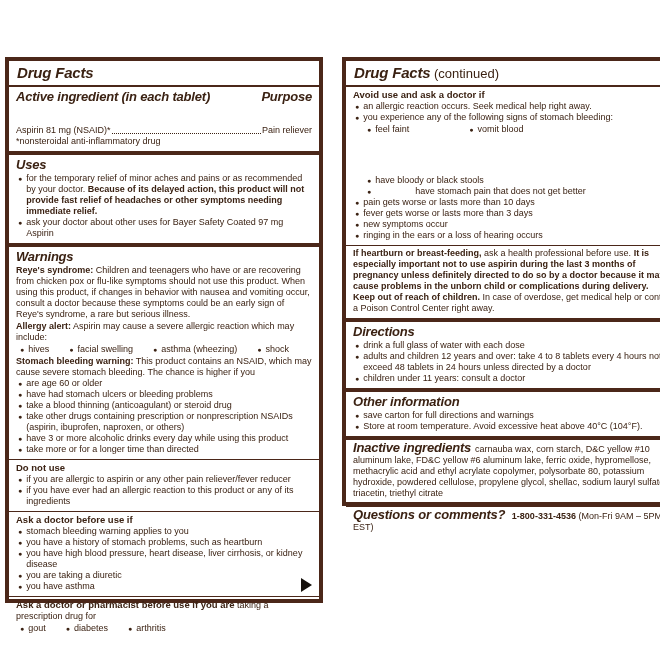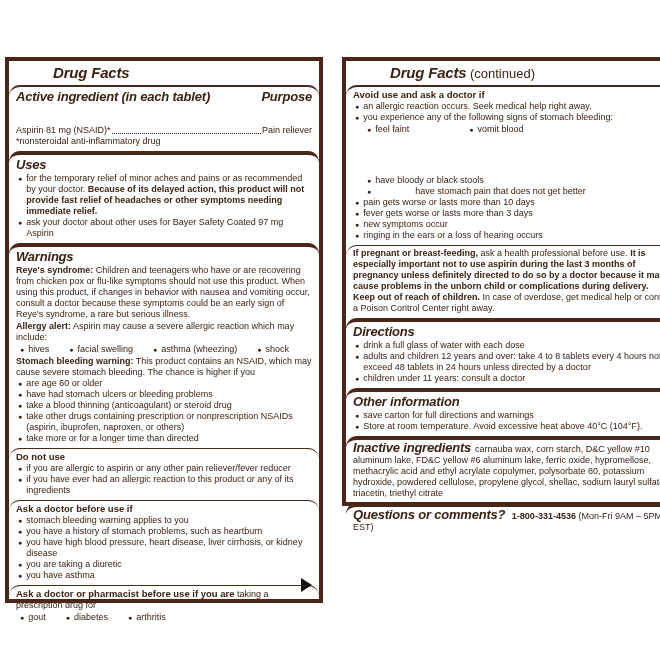--- a/index.html
+++ b/index.html
@@ -9,28 +9,28 @@
     color:#3b2213;overflow:hidden;
     -webkit-font-smoothing:antialiased;
   }
   .panel{
     position:absolute;background:#fff;border:4px solid #4b2719;
     box-sizing:border-box;
   }
   #left-panel{left:5px;top:57px;width:318px;height:546px;}
   #right-panel{left:342px;top:57px;width:350px;height:449px;}
 
-  .sec{padding:2px 7px 4px 7px;border-radius:11px;}
+  .sec{padding:2px 7px 4px 7px;}
   .rule-thick{border-top:4px solid #4b2719;}
   .rule-med{border-top:2px solid #4b2719;}
   .rule-thin{border-top:1.5px solid #4b2719;}
 
   .title{font-size:15px;font-weight:bold;font-style:italic;letter-spacing:-0.2px;}
   .title-suffix{font-size:13px;font-weight:normal;font-style:normal;}
-  .hdr{padding:3px 7px 3px 0;margin-left:44px;}
+  .hdr{padding:3px 7px 3px 8px;}
   .h2{font-size:13px;font-weight:bold;font-style:italic;letter-spacing:-0.2px;margin-bottom:1px;}
   .h2-inline{font-size:13px;font-weight:bold;font-style:italic;letter-spacing:-0.2px;padding-right:4px;}
   .h3{font-size:9.5px;font-weight:bold;line-height:11px;margin-bottom:1px;}
   .body,.li{font-size:9px;line-height:11px;}
   .b{font-weight:bold;}
 
   .li{display:flex;align-items:flex-start;}
   .dot{flex:0 0 auto;font-size:7px;line-height:11px;margin:0 4px 0 2px;}
   .li-text{flex:1 1 auto;}
 
@@ -123,20 +123,24 @@
     <div class="li">
         <span class="dot">●</span>
         <span class="li-text">take a blood thinning (anticoagulant) or steroid drug</span>
       </div>
     <div class="li">
         <span class="dot">●</span>
         <span class="li-text">take other drugs containing prescription or nonprescription NSAIDs (aspirin, ibuprofen, naproxen, or others)</span>
       </div>
     <div class="li">
         <span class="dot">●</span>
+        <span class="li-text">have 3 or more alcoholic drinks every day while using this product</span>
+      </div>
+    <div class="li">
+        <span class="dot">●</span>
         <span class="li-text">take more or for a longer time than directed</span>
       </div>
   </div>
 
   <div class="sec rule-thin">
     <div class="h3">Do not use</div>
     <div class="li">
         <span class="dot">●</span>
         <span class="li-text">if you are allergic to aspirin or any other pain reliever/fever reducer</span>
       </div>
@@ -240,21 +244,21 @@
         <span class="li-text">new symptoms occur</span>
       </div>
     <div class="li">
         <span class="dot">●</span>
         <span class="li-text">ringing in the ears or a loss of hearing occurs</span>
       </div>
   </div>
 
   <div class="sec rule-thin">
     <div class="body">
-      <span class="b">If pregnant or breast-feeding,</span><span> ask a health professional before use. </span><span class="b">It is especially important not to use aspirin during the last 3 months of pregnancy unless definitely directed to do so by a doctor because it may cause problems in the unborn child or complications during delivery.</span>
+      <span class="b">If heartburn or breast-feeding,</span><span> ask a health professional before use. </span><span class="b">It is especially important not to use aspirin during the last 3 months of pregnancy unless definitely directed to do so by a doctor because it may cause problems in the unborn child or complications during delivery.</span>
     </div>
     <div class="body">
       <span class="b">Keep out of reach of children.</span><span> In case of overdose, get medical help or contact a Poison Control Center right away.</span>
     </div>
   </div>
 
   <div class="sec rule-thick">
     <div class="h2">Directions</div>
     <div class="li">
         <span class="dot">●</span>

